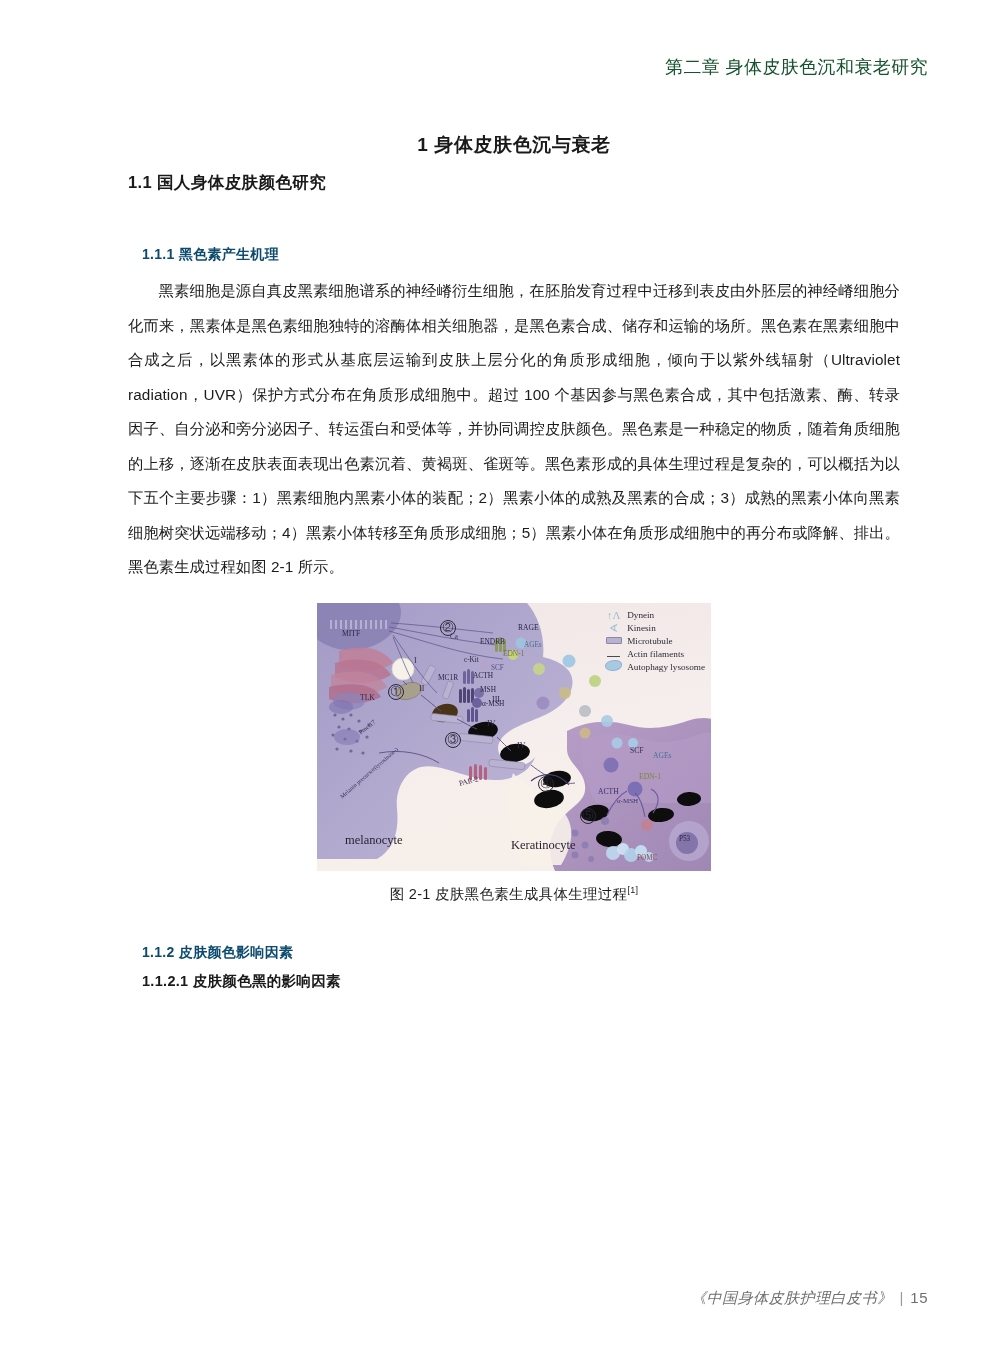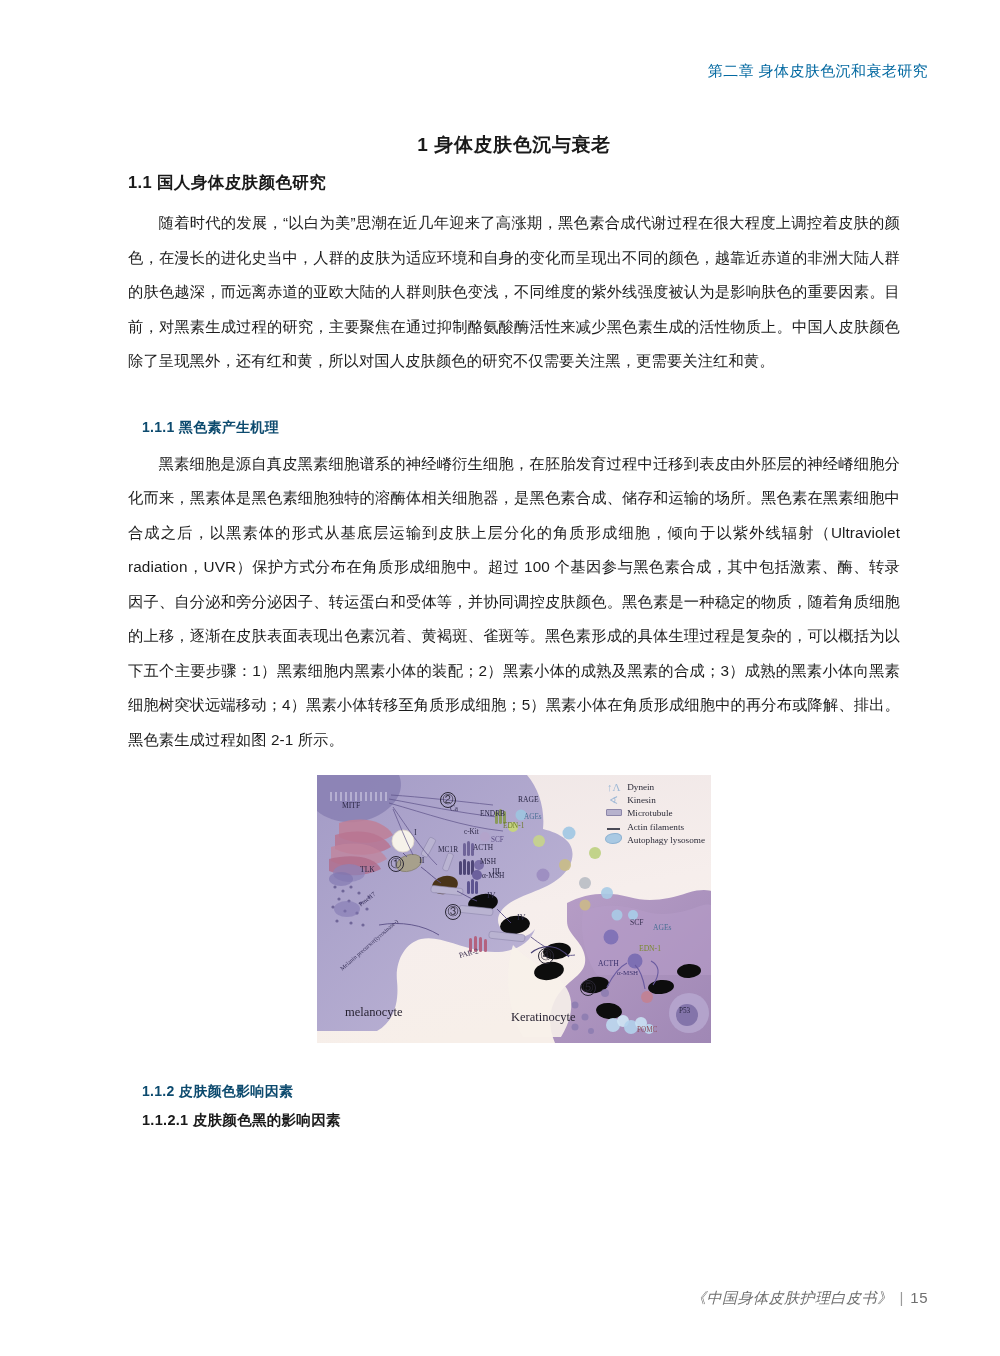--- a/index.html
+++ b/index.html
@@ -17,24 +17,24 @@
     width: 1000px;
     height: 1356px;
     background: #ffffff;
     overflow: hidden;
     box-sizing: border-box;
   }
 
   
   .running-header {
     position: absolute;
-    top: 62px;
+    top: 55px;
     right: 72px;
-    font-size: 15px;
-    color: #0369a1;
+    font-size: 18px;
+    color: #14532d;
     letter-spacing: 0.4px;
     font-family: "Liberation Sans", "DejaVu Sans", sans-serif;
     white-space: nowrap;
   }
 
   
   .content {
     position: absolute;
     left: 128px;
     top: 132px;
@@ -202,21 +202,20 @@
 
 <div class="page">
 
   <div class="running-header">第二章 身体皮肤色沉和衰老研究</div>
 
   <div class="content">
 
     <h1 class="sec-title">1 身体皮肤色沉与衰老</h1>
     <h2 class="sec-title">1.1 国人身体皮肤颜色研究</h2>
 
-    <p class="body-text">随着时代的发展，“以白为美”思潮在近几年迎来了高涨期，黑色素合成代谢过程在很大程度上调控着皮肤的颜色，在漫长的进化史当中，人群的皮肤为适应环境和自身的变化而呈现出不同的颜色，越靠近赤道的非洲大陆人群的肤色越深，而远离赤道的亚欧大陆的人群则肤色变浅，不同维度的紫外线强度被认为是影响肤色的重要因素。目前，对黑素生成过程的研究，主要聚焦在通过抑制酪氨酸酶活性来减少黑色素生成的活性物质上。中国人皮肤颜色除了呈现黑外，还有红和黄，所以对国人皮肤颜色的研究不仅需要关注黑，更需要关注红和黄。</p>
 
     <div class="gap-lg"></div>
 
     <h3 class="sec-title">1.1.1 黑色素产生机理</h3>
 
     <p class="body-text">黑素细胞是源自真皮黑素细胞谱系的神经嵴衍生细胞，在胚胎发育过程中迁移到表皮由外胚层的神经嵴细胞分化而来，黑素体是黑色素细胞独特的溶酶体相关细胞器，是黑色素合成、储存和运输的场所。黑色素在黑素细胞中合成之后，以黑素体的形式从基底层运输到皮肤上层分化的角质形成细胞，倾向于以紫外线辐射（Ultraviolet radiation，UVR）保护方式分布在角质形成细胞中。超过 100 个基因参与黑色素合成，其中包括激素、酶、转录因子、自分泌和旁分泌因子、转运蛋白和受体等，并协同调控皮肤颜色。黑色素是一种稳定的物质，随着角质细胞的上移，逐渐在皮肤表面表现出色素沉着、黄褐斑、雀斑等。黑色素形成的具体生理过程是复杂的，可以概括为以下五个主要步骤：1）黑素细胞内黑素小体的装配；2）黑素小体的成熟及黑素的合成；3）成熟的黑素小体向黑素细胞树突状远端移动；4）黑素小体转移至角质形成细胞；5）黑素小体在角质形成细胞中的再分布或降解、排出。黑色素生成过程如图 2-1 所示。</p>
 
     <div class="figure-wrap">
 
       <div class="figure-box">
@@ -494,20 +493,23 @@
             <span>Actin filaments</span>
           </div>
           <div class="row">
             <span class="gl"><i class="gl-lyso"></i></span>
             <span>Autophagy lysosome</span>
           </div>
         </div>
 
       </div>
 
+      <div class="fig-caption">
+        <span>图 2-1 皮肤黑色素生成具体生理过程</span><sup>[1]</sup>
+      </div>
     </div>
 
     <div class="gap-lg"></div>
 
     <h3 class="sec-title">1.1.2 皮肤颜色影响因素</h3>
     <h4 class="sec-title">1.1.2.1 皮肤颜色黑的影响因素</h4>
 
 
   </div>
 

